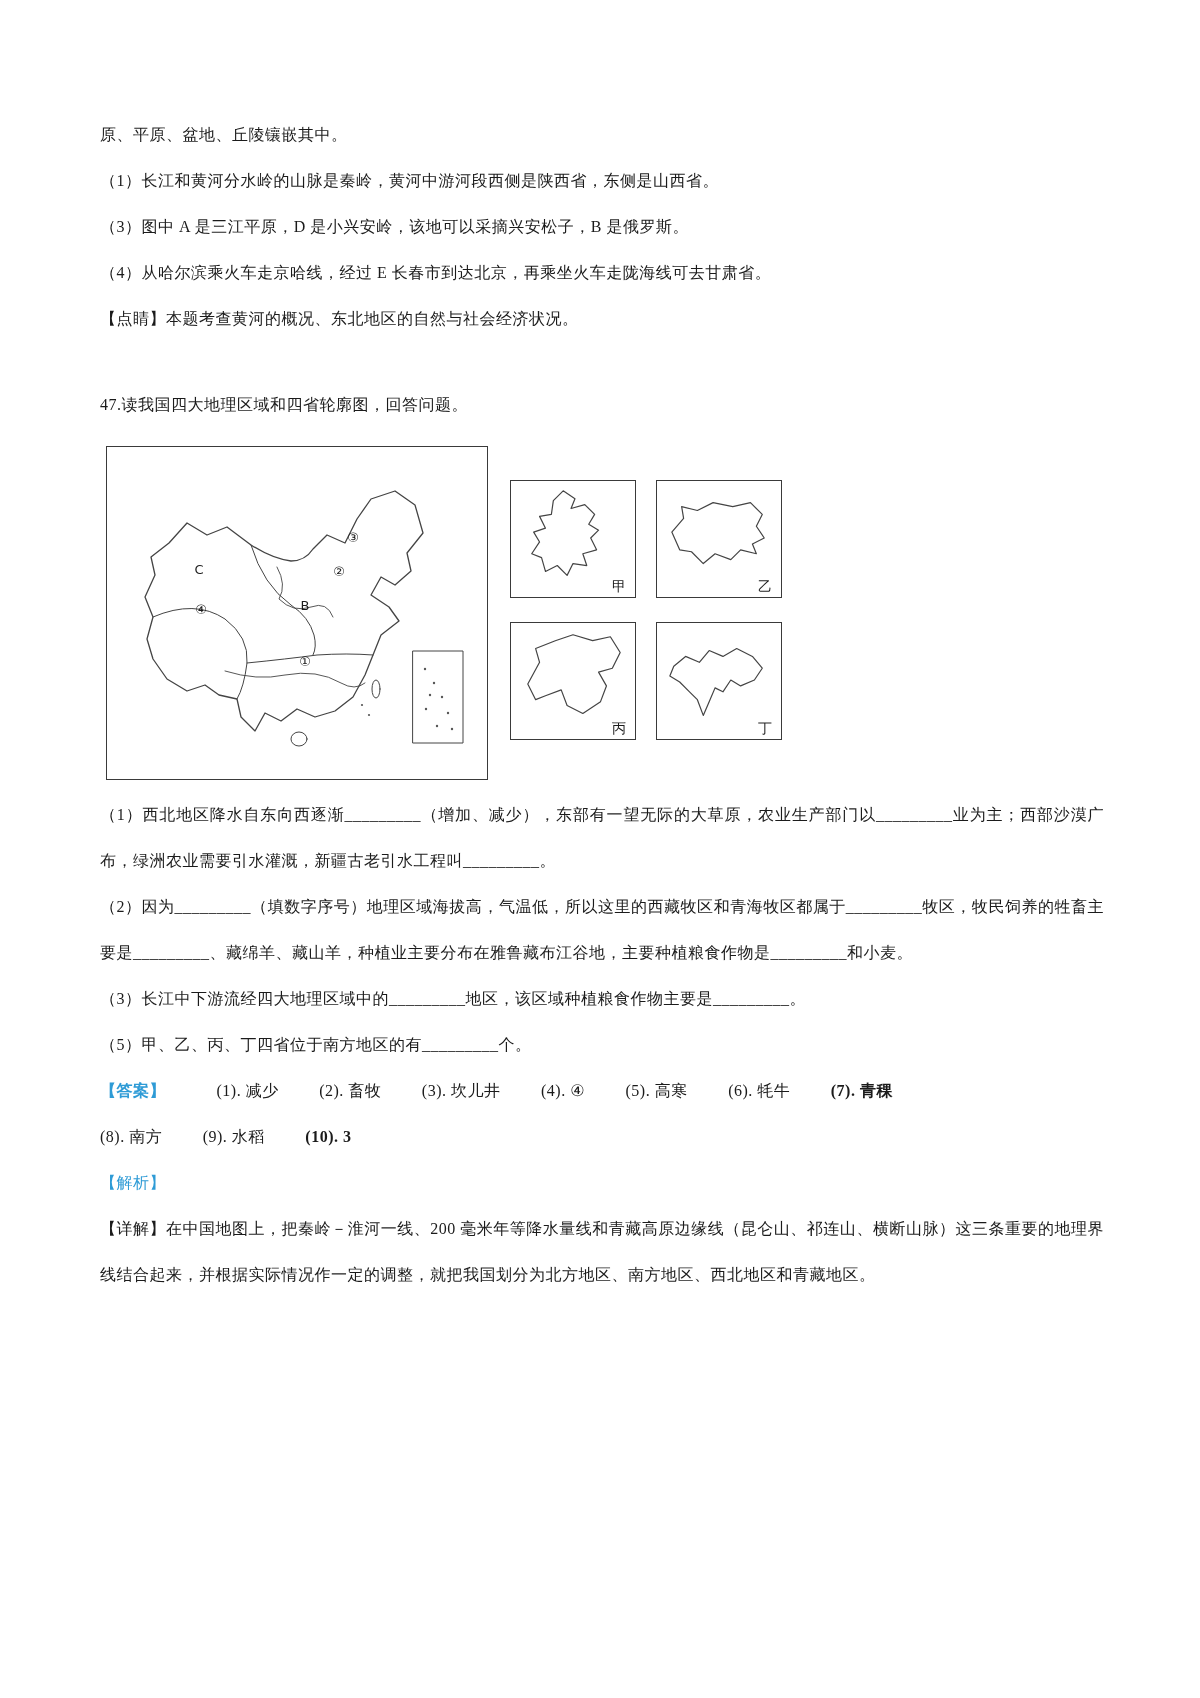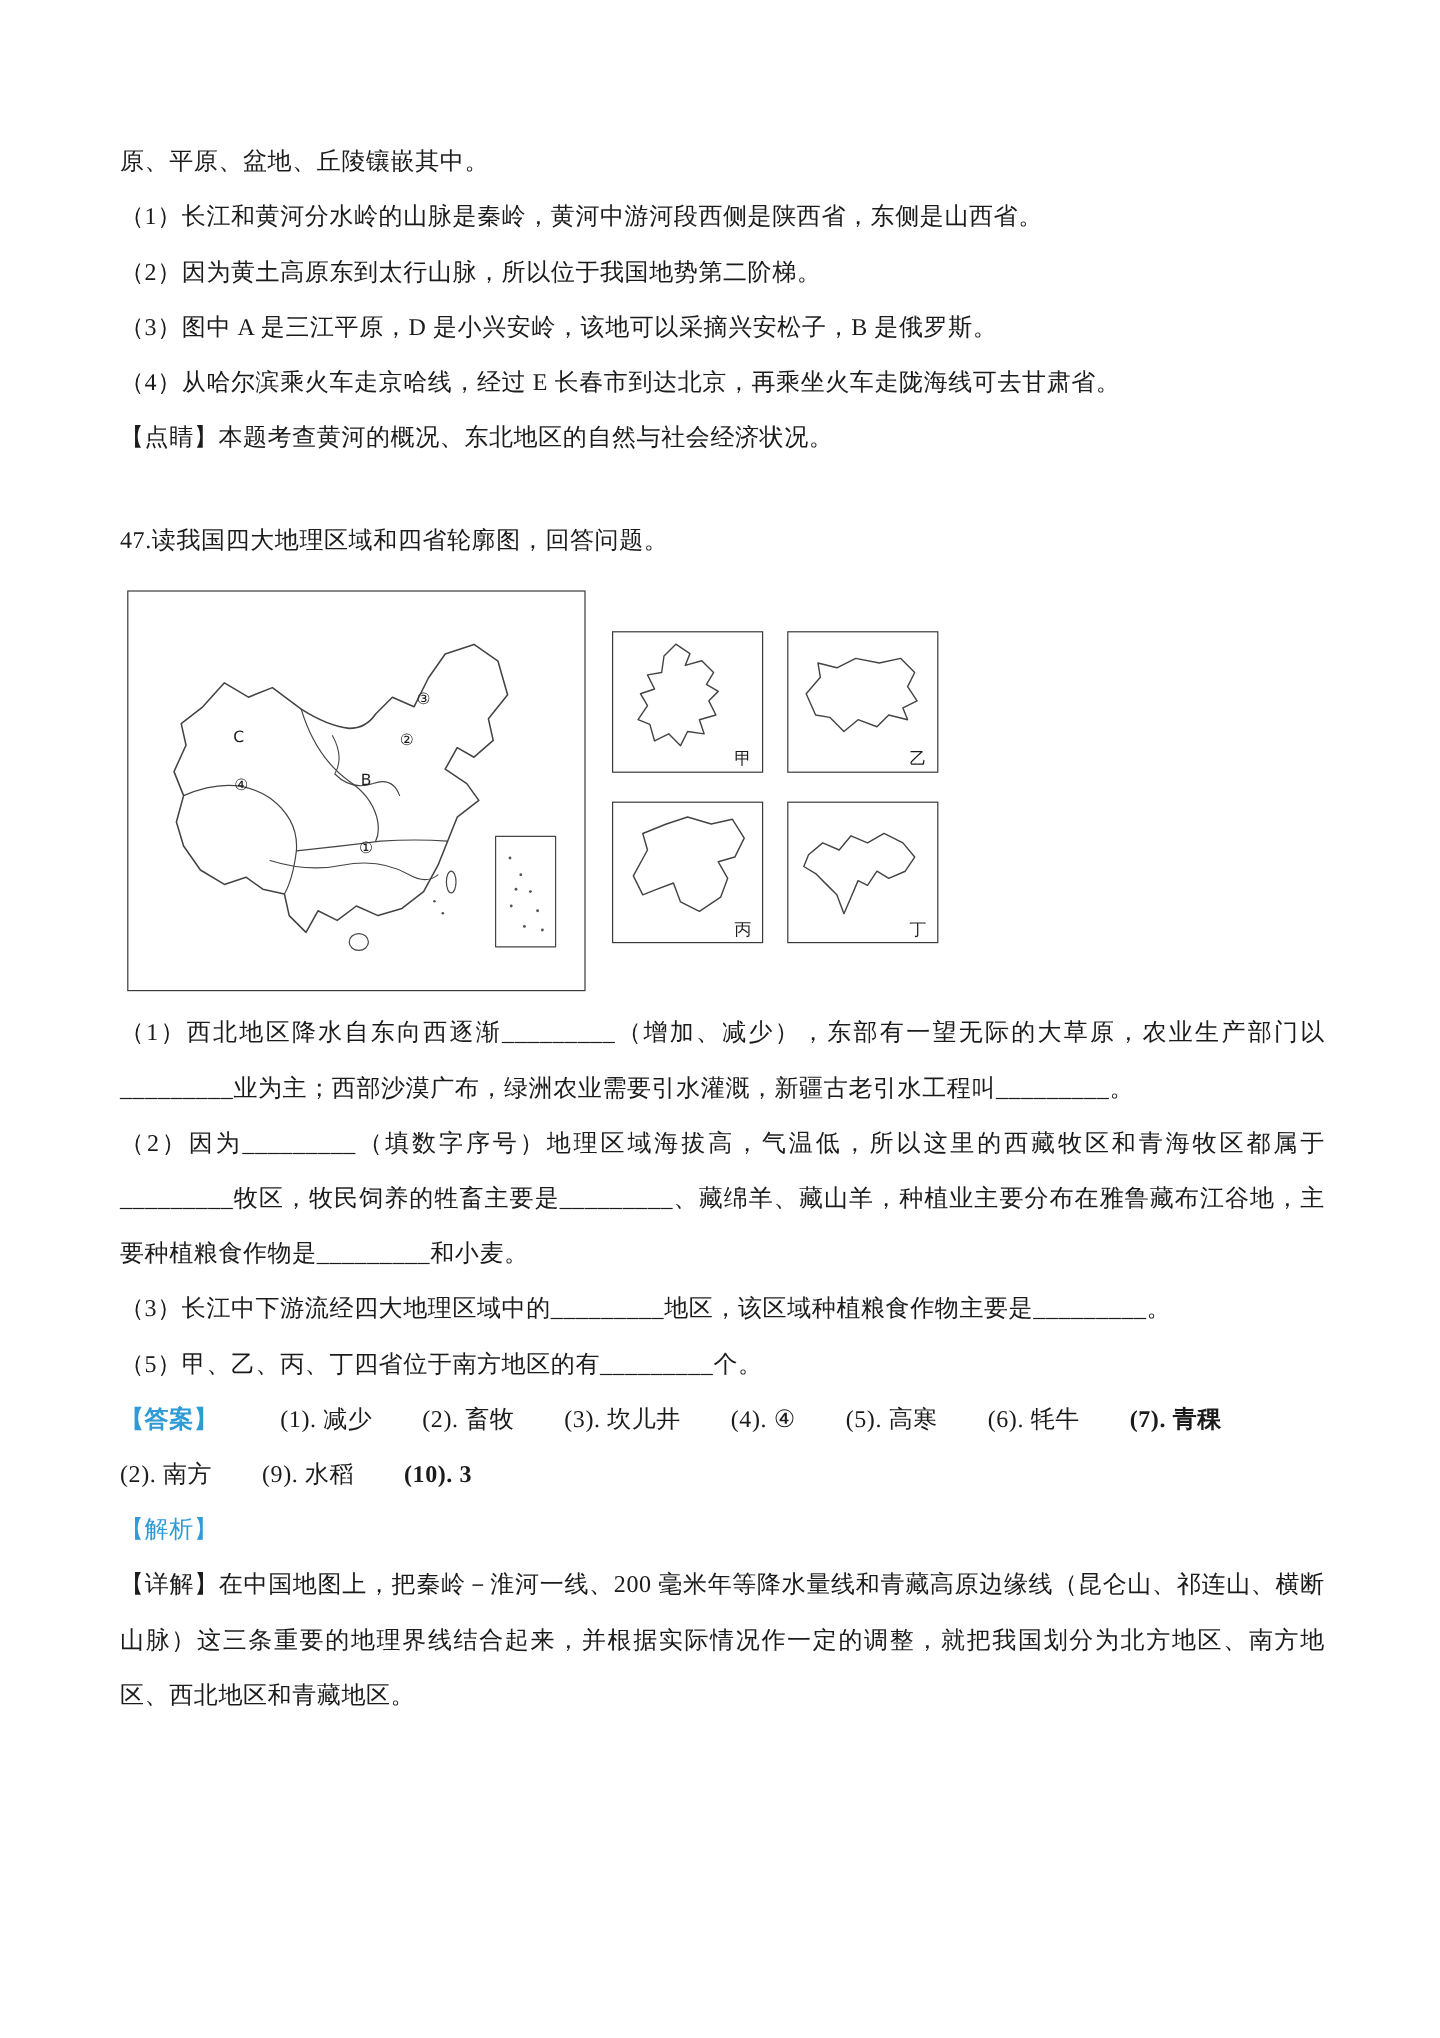--- a/index.html
+++ b/index.html
@@ -2,21 +2,21 @@
 <html><head>
 <meta charset="utf-8">
 <style>
   html,body{margin:0;padding:0;background:#ffffff;}
   body{
     width:1200px;height:1698px;overflow:hidden;
     font-family:"Liberation Serif","DejaVu Serif",serif;
     color:#1b1b1b;
   }
   .page{box-sizing:border-box;width:1200px;height:1698px;padding:112px 96px 40px 100px;}
-  .line{margin:0;font-size:20px;line-height:46px;text-align:justify;letter-spacing:0.5px;}
+  .line{margin:0;font-size:16px;line-height:46px;text-align:justify;letter-spacing:0.5px;}
   .gap-before{margin-top:40px;}
   .figure{display:flex;gap:22px;margin:18px 0 12px 6px;align-items:flex-start;}
   .map-box{position:relative;width:380px;height:332px;border:1.5px solid #3a3a3a;background:#fff;}
   .map-box svg{display:block;width:100%;height:100%;}
   .mark{position:absolute;font-size:13px;color:#1b1b1b;font-family:"DejaVu Sans",sans-serif;transform:translate(-50%,-50%);}
   .prov-grid{display:grid;grid-template-columns:124px 124px;gap:24px 22px;margin-top:34px;}
   .prov-box{position:relative;width:124px;height:116px;border:1.4px solid #3a3a3a;background:#fff;}
   .prov-box svg{display:block;width:100%;height:100%;}
   .prov-label{position:absolute;right:9px;bottom:1px;font-size:14px;color:#1b1b1b;}
   .blue{color:#2E9BD6;}
@@ -26,21 +26,20 @@
   .ans-item:last-child{margin-right:0;font-weight:bold;}
   path,ellipse,rect,circle{vector-effect:non-scaling-stroke;}
 </style>
 </head>
 <body>
 
 <div class="page">
 
   <p class="line">原、平原、盆地、丘陵镶嵌其中。</p>
   <p class="line">（1）长江和黄河分水岭的山脉是秦岭，黄河中游河段西侧是陕西省，东侧是山西省。</p>
-  <p class="line">（2）因为黄土高原东到太行山脉，所以位于我国地势第二阶梯。</p>
   <p class="line">（3）图中 A 是三江平原，D 是小兴安岭，该地可以采摘兴安松子，B 是俄罗斯。</p>
   <p class="line">（4）从哈尔滨乘火车走京哈线，经过 E 长春市到达北京，再乘坐火车走陇海线可去甘肃省。</p>
   <p class="line">【点睛】本题考查黄河的概况、东北地区的自然与社会经济状况。</p>
 
   <p class="line gap-before">47.读我国四大地理区域和四省轮廓图，回答问题。</p>
 
   <div class="figure">
 
     <div class="map-box">
       <svg viewBox="0 0 380 332">
@@ -113,21 +112,21 @@
     <span class="blue ans-label">【答案】</span>
     <span class="ans-item">(1). 减少</span>
     <span class="ans-item">(2). 畜牧</span>
     <span class="ans-item">(3). 坎儿井</span>
     <span class="ans-item">(4). ④</span>
     <span class="ans-item">(5). 高寒</span>
     <span class="ans-item">(6). 牦牛</span>
     <span class="ans-item">(7). 青稞</span>
   </p>
   <p class="line ans-line">
-    <span class="ans-item">(2). 南方</span>
+    <span class="ans-item">(8). 南方</span>
     <span class="ans-item">(9). 水稻</span>
     <span class="ans-item">(10). 3</span>
   </p>
 
   <p class="line">
     <span class="blue">【解析】</span>
   </p>
 
   <p class="line">【详解】在中国地图上，把秦岭－淮河一线、200 毫米年等降水量线和青藏高原边缘线（昆仑山、祁连山、横断山脉）这三条重要的地理界线结合起来，并根据实际情况作一定的调整，就把我国划分为北方地区、南方地区、西北地区和青藏地区。</p>
 

